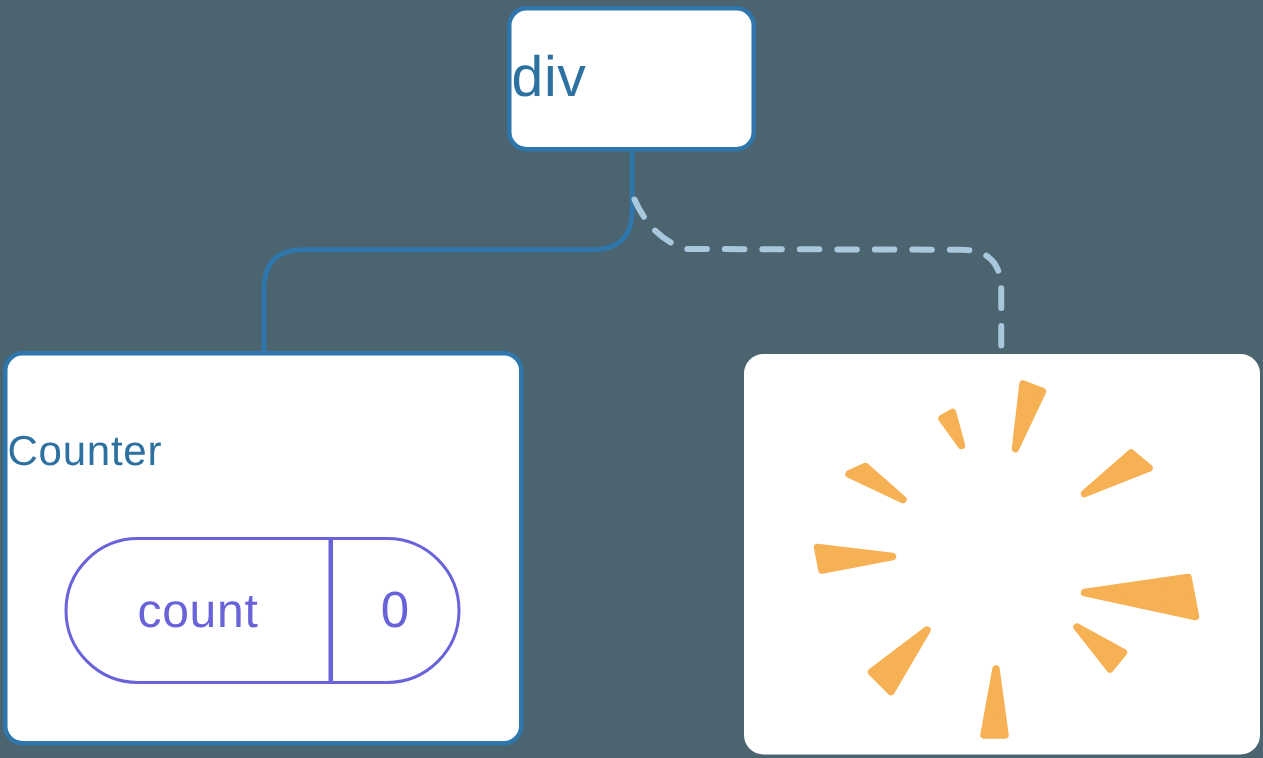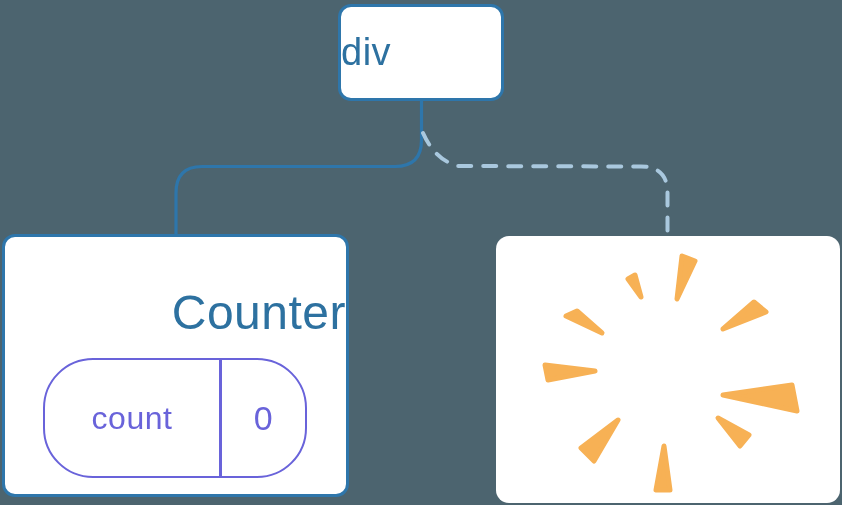--- a/index.html
+++ b/index.html
@@ -11,23 +11,23 @@
   body{font-family:"Liberation Sans", sans-serif;background:var(--bg);overflow:hidden}
   .stage{position:relative;width:842px;height:505px;background:var(--bg)}
   .edges{position:absolute;inset:0;width:842px;height:505px}
   .edge-solid{fill:none;stroke:var(--line-blue);stroke-width:3.2px}
   .edge-dashed{fill:none;stroke:var(--dash-blue);stroke-width:4px;stroke-dasharray:13 12;stroke-linecap:round}
   .node{position:absolute;background:var(--card);border-radius:13px}
   .node-root{left:338px;top:4px;width:166px;height:97px;border:3px solid var(--line-blue);
     display:flex;align-items:center;justify-content:flex-start}
   .node-root .label{color:var(--text-blue);font-size:38px;font-weight:500;letter-spacing:.5px}
   .node-counter{left:2px;top:234px;width:347px;height:263px;border:3px solid var(--line-blue)}
-  .counter-title{position:absolute;left:0;top:48px;width:100%;text-align:right;
-    color:var(--text-blue);font-size:48px;font-weight:500;letter-spacing:.5px}
-  .state-pill{position:absolute;left:38px;top:121px;width:264px;height:120px;
+  .counter-title{position:absolute;left:0;top:48px;width:100%;text-align:left;
+    color:var(--text-blue);font-size:28px;font-weight:500;letter-spacing:.5px}
+  .state-pill{position:absolute;left:38px;top:121px;width:264px;height:98px;
     border:2.5px solid var(--purple);border-radius:50px;display:flex;background:var(--card)}
   .state-name{width:174px;display:flex;align-items:center;justify-content:center;
     color:var(--purple);font-size:32px;letter-spacing:.5px}
   .state-divider{width:2.5px;background:var(--purple)}
   .state-value{flex:1;display:flex;align-items:center;justify-content:center;
     color:var(--purple);font-size:34px}
   .node-removed{left:496px;top:236px;width:344px;height:267px;border:none}
   .burst{position:absolute;inset:0;width:100%;height:100%}
   .burst polygon{fill:var(--burst);stroke:var(--burst);stroke-width:5;stroke-linejoin:round}
 </style>

